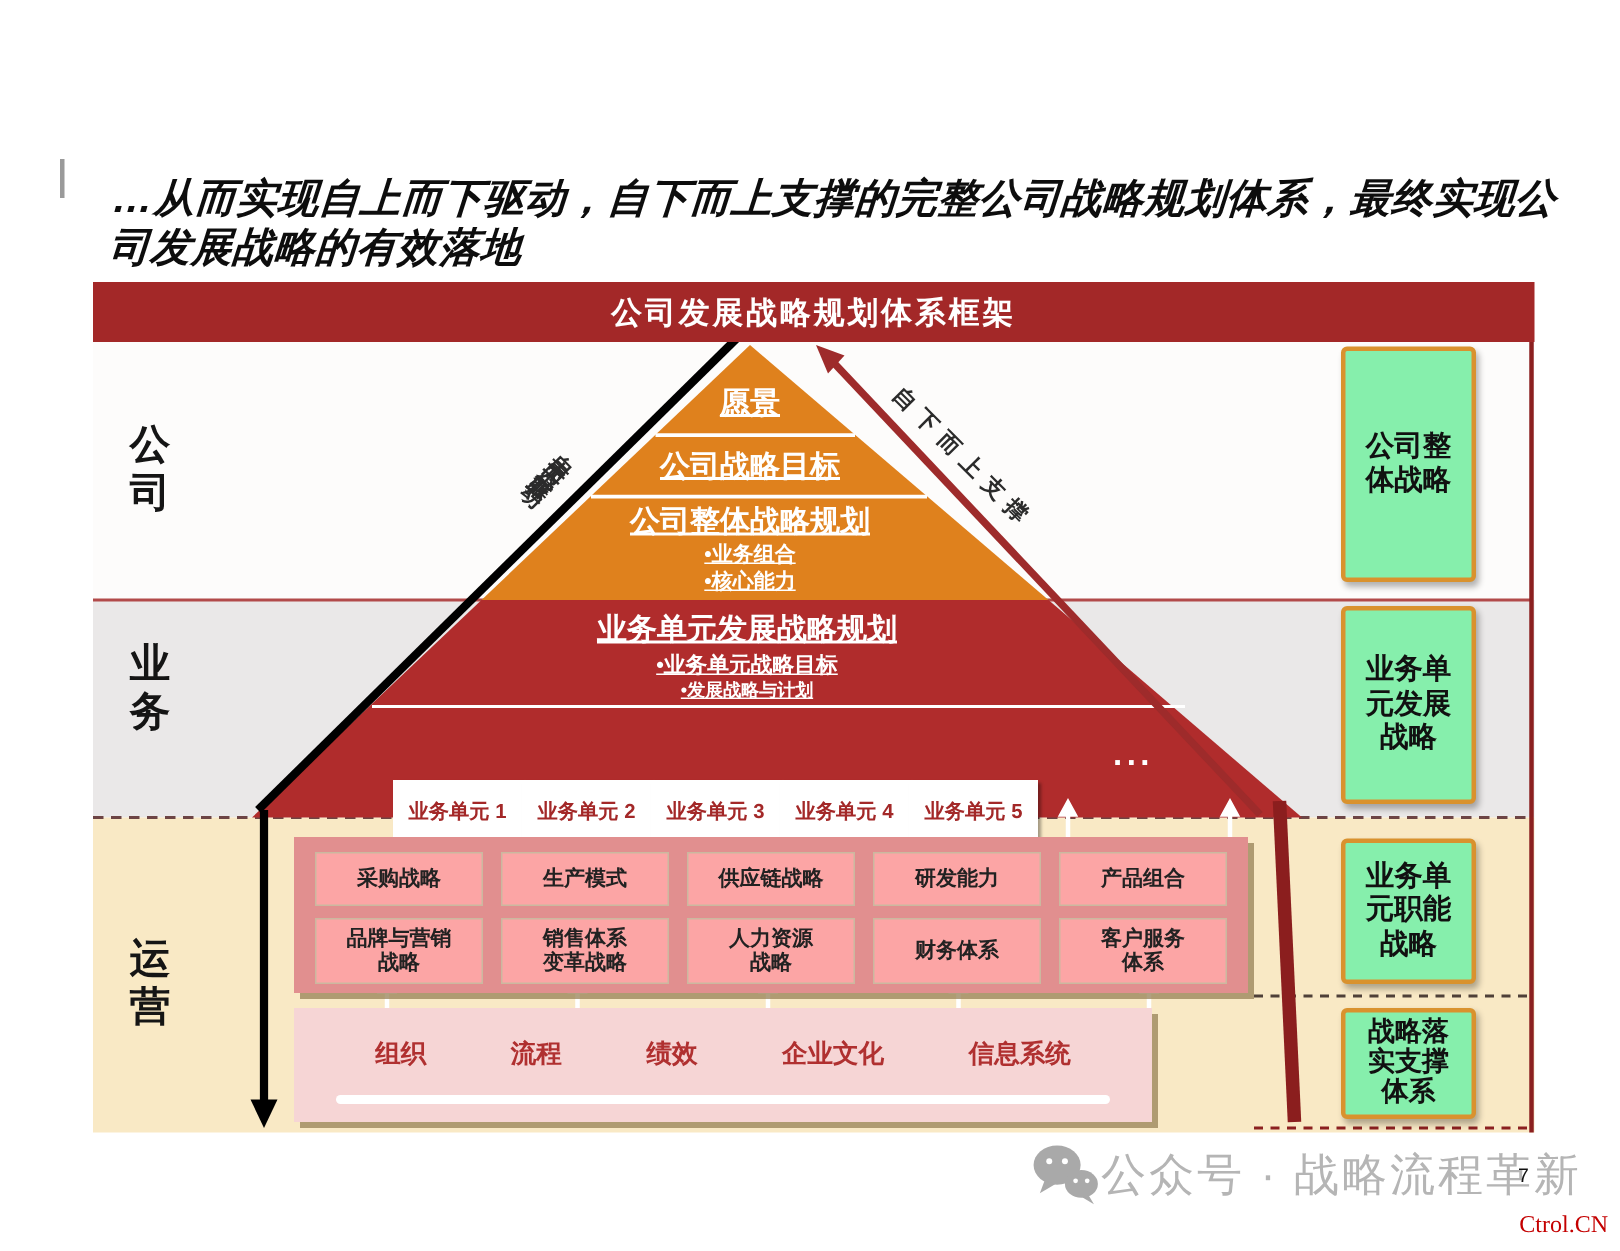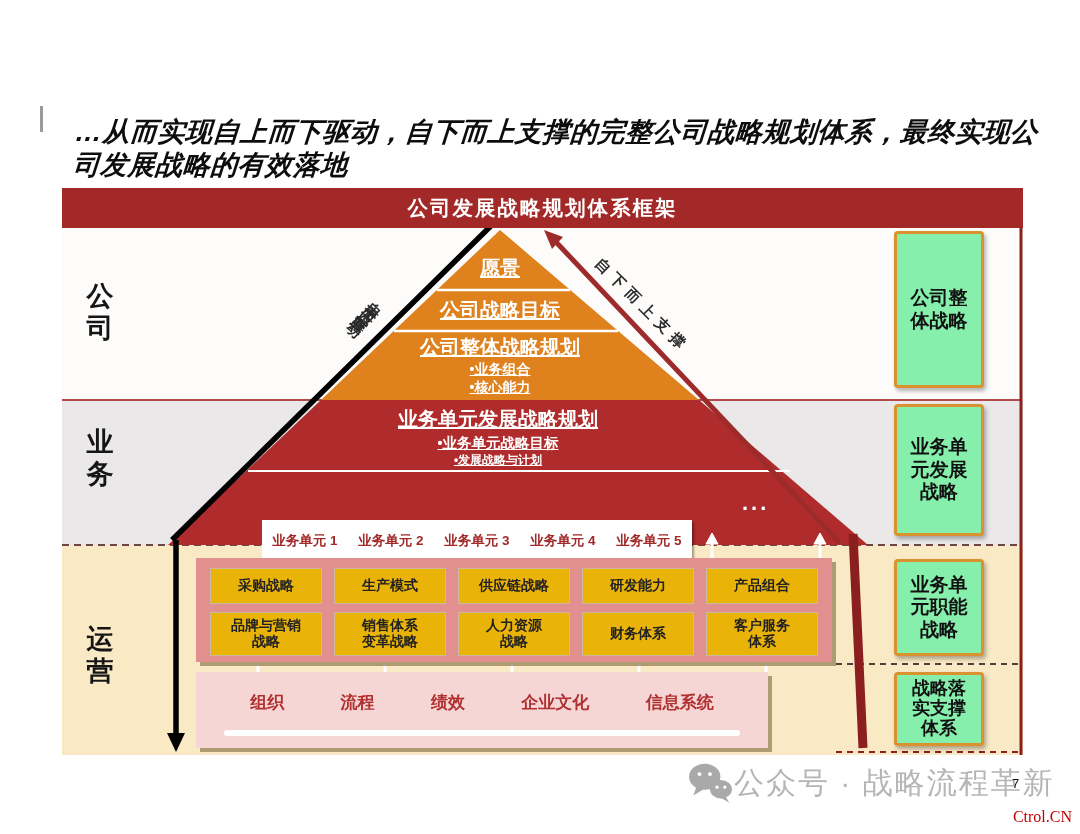--- a/index.html
+++ b/index.html
@@ -30,21 +30,21 @@
   .bu-row{left:262px;top:487px;width:430px;display:flex;gap:0;z-index:4;margin-top:33px;}
   .bu-box{flex:1;height:42px;background:#fff;color:var(--unit-text);font-weight:700;
           font-size:13.5px;display:flex;align-items:center;justify-content:center;
           box-shadow:2px 2px 2px rgba(0,0,0,.35);white-space:nowrap;}
   .ellipsis{left:742px;top:490px;width:60px;color:#fff;font-size:22px;font-weight:800;
             letter-spacing:3px;z-index:4;}
   .pinkbox{left:196px;top:558px;width:636px;height:104px;background:var(--pink);
            box-shadow:4px 4px 0 rgba(150,128,85,.75);z-index:4;box-sizing:border-box;
            padding:10px 14px;display:grid;grid-template-columns:repeat(5,1fr);
            grid-template-rows:36px 44px;column-gap:12px;row-gap:8px;}
-  .fn-cell{background:#eab308;border:1px solid #cbb89f;display:flex;align-items:center;
+  .fn-cell{background:#fca5a5;border:1px solid #cbb89f;display:flex;align-items:center;
            justify-content:center;text-align:center;font-size:14px;font-weight:600;
            color:#222;line-height:1.12;white-space:pre-line;}
   .supportbox{left:196px;top:672px;width:572px;height:76px;background:var(--light-pink);
               box-shadow:4px 4px 0 rgba(150,128,85,.75);z-index:4;display:flex;
               align-items:center;justify-content:space-around;box-sizing:border-box;
               padding:0 26px 16px 26px;}
   .support-item{color:var(--support-text);font-weight:800;font-size:17px;}
   .support-underline{position:absolute;left:28px;right:28px;bottom:12px;height:6px;
                      background:#fff;border-radius:3px;}
   .sidebox{left:894px;width:90px;background:#86efac;border:3px solid var(--side-border);

